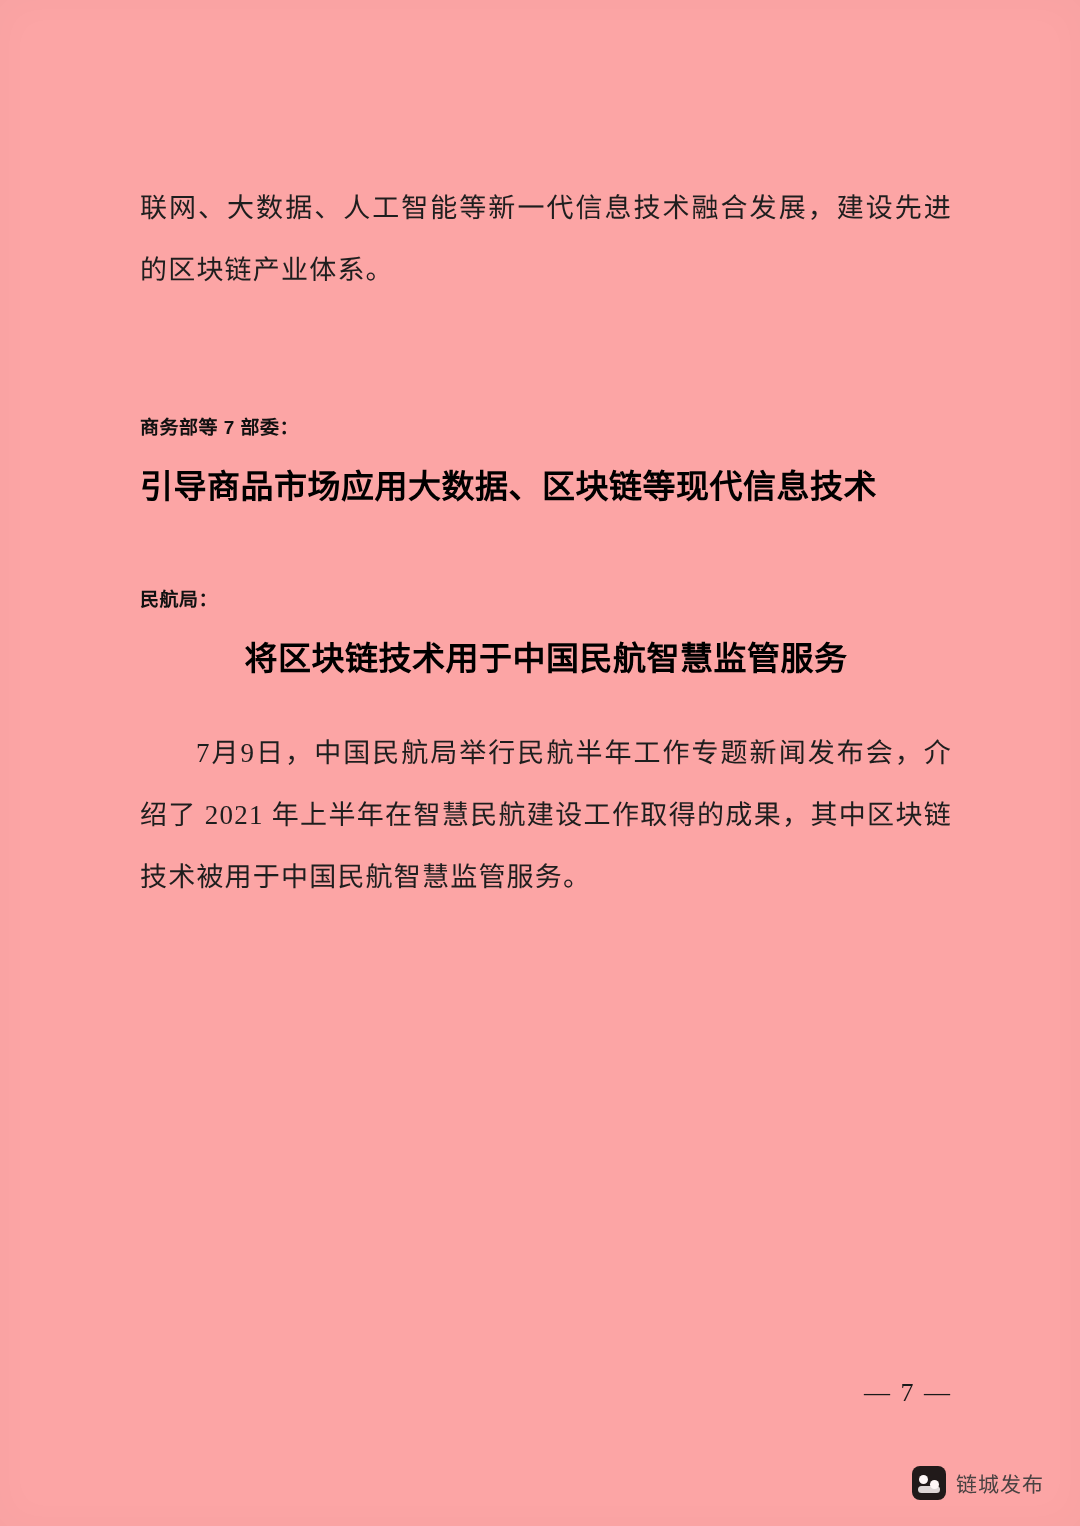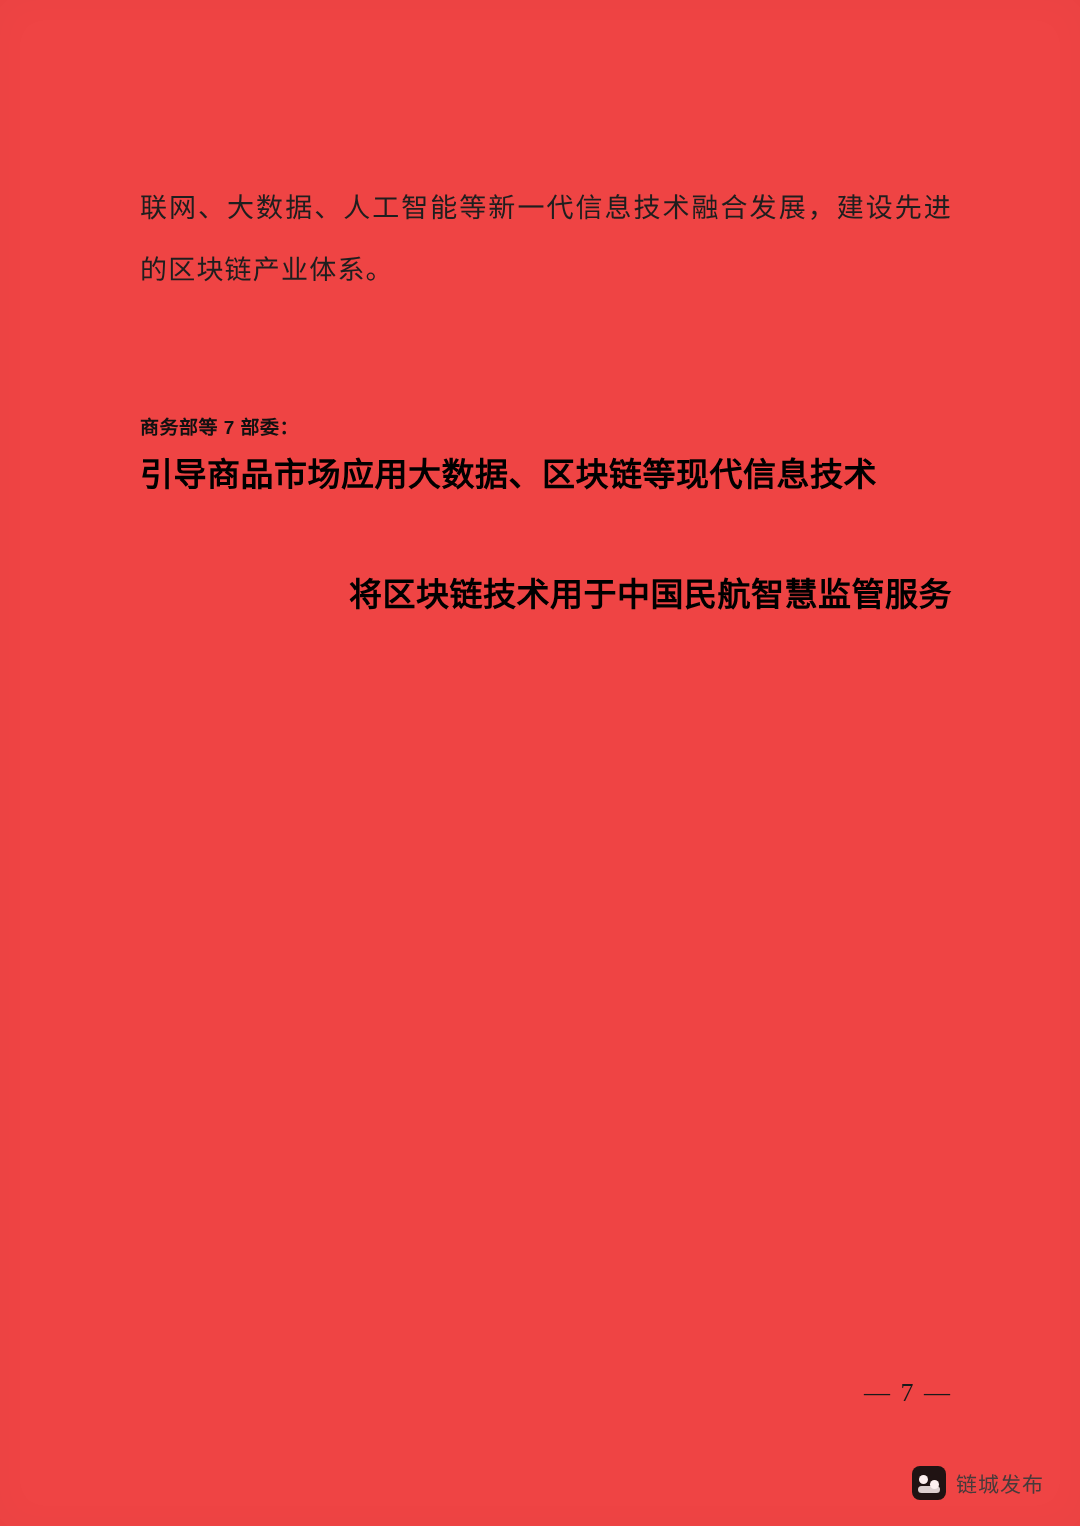--- a/index.html
+++ b/index.html
@@ -12,21 +12,21 @@
     width: 1080px;
     height: 1526px;
     position: relative;
     font-family: "Liberation Serif", "DejaVu Serif", serif;
     color: #1a1a1a;
     overflow: hidden;
   }
   .page {
     position: absolute;
     inset: 0;
-    background: #ef4444;
+    background: #fca5a5;
     padding: 16px;
   }
   .content {
     position: absolute;
     left: 140px;
     right: 128px;
     top: 150px;
   }
 
   
@@ -53,25 +53,26 @@
     letter-spacing: 0.5px;
     color: #111;
     font-family: "Liberation Sans", sans-serif;
   }
   .section-title {
     font-size: 33px;
     line-height: 54px;
     font-weight: 700;
     letter-spacing: 0.5px;
     color: #000;
+    margin-top: 12px;
     font-family: "Liberation Sans", sans-serif;
     white-space: nowrap;
   }
   .section-title.centered {
-    text-align: right;
+    text-align: center;
   }
   .section-body {
     margin-top: 36px;
   }
   .gap-lg { height: 36px; }
   .gap-md { height: 22px; }
 
   
   .page-number {
     position: absolute;
@@ -152,21 +153,25 @@
     <div class="gap-lg"></div>
 
     <div class="section">
       <div class="section-kicker">商务部等 7 部委：</div>
       <div class="section-title">引导商品市场应用大数据、区块链等现代信息技术</div>
     </div>
 
     <div class="gap-md"></div>
 
     <div class="section">
+      <div class="section-kicker">民航局：</div>
       <div class="section-title centered">将区块链技术用于中国民航智慧监管服务</div>
+      <div class="section-body">
+        <p class="para indent">7月9日，中国民航局举行民航半年工作专题新闻发布会，介绍了 2021 年上半年在智慧民航建设工作取得的成果，其中区块链技术被用于中国民航智慧监管服务。</p>
+      </div>
     </div>
 
   </div>
 
   <div class="page-number">— 7 —</div>
 
   <div class="watermark">
     <span class="wm-logo"></span>
     <span class="wm-text">链城发布</span>
   </div>

